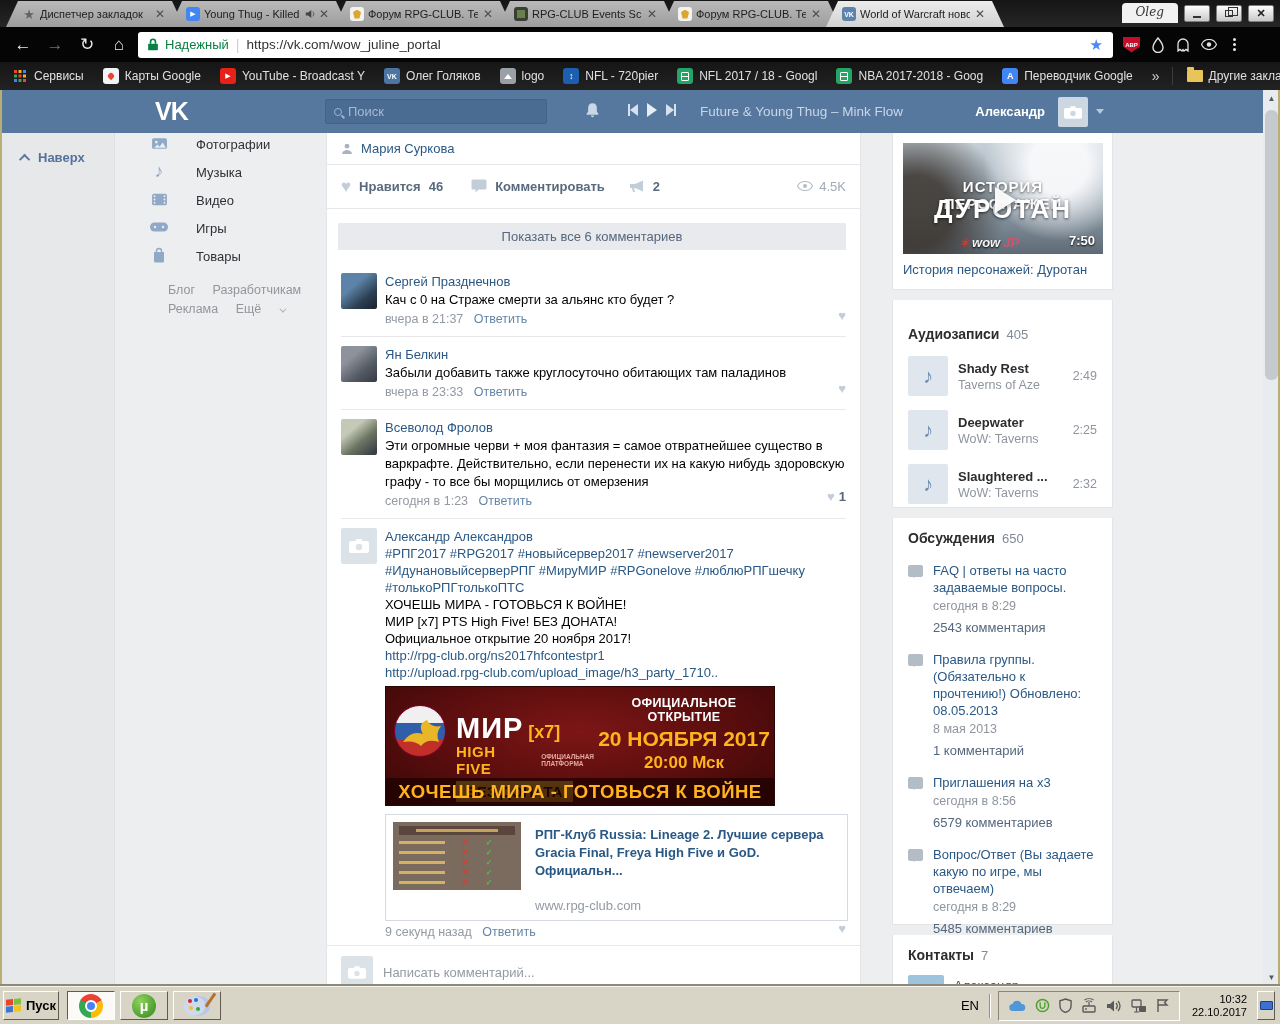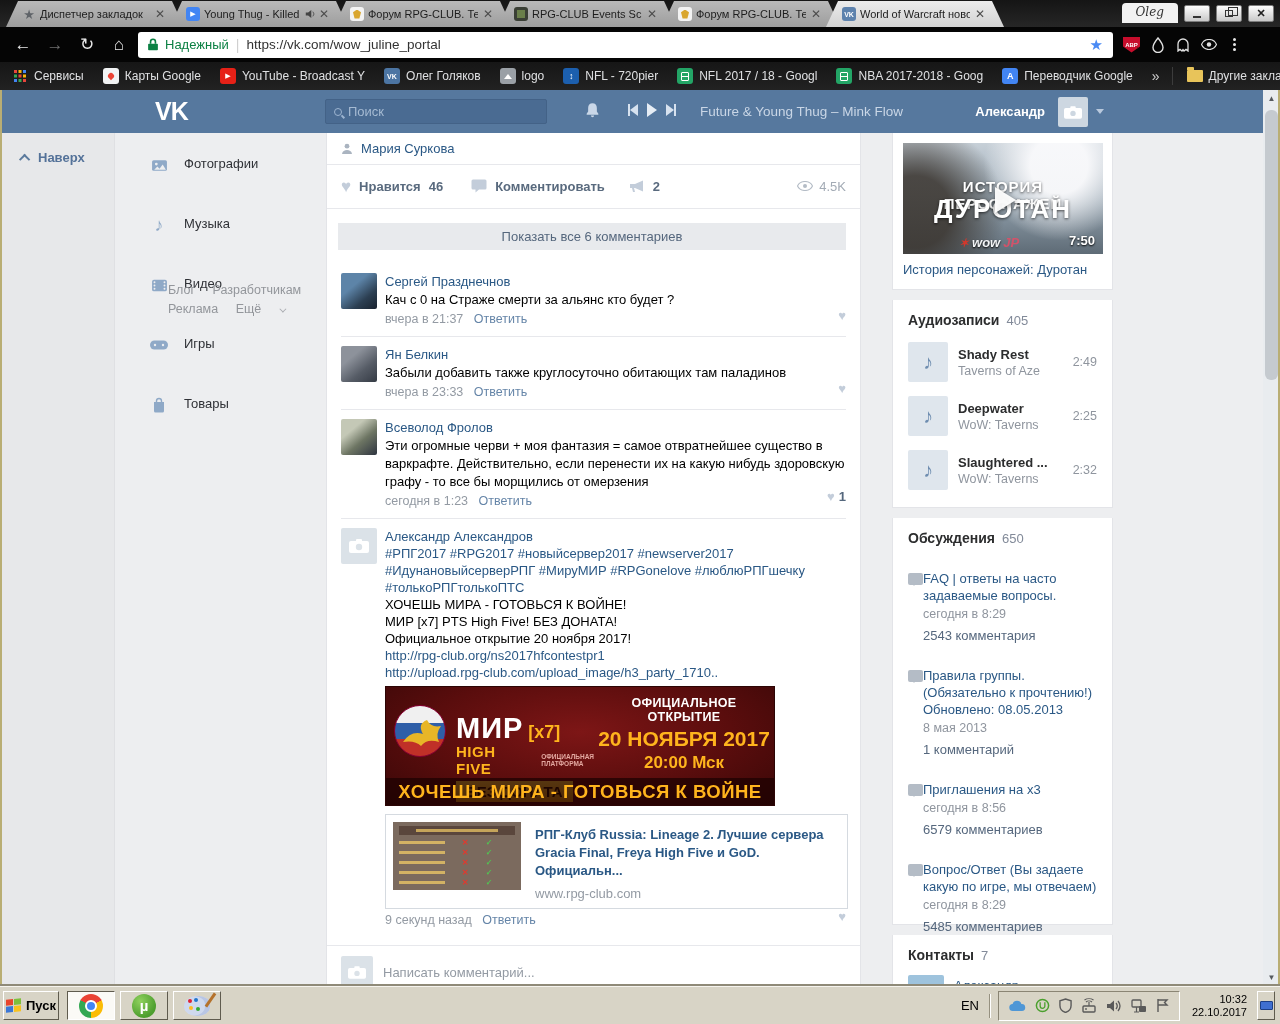--- a/index.html
+++ b/index.html
@@ -100,21 +100,21 @@
   .hdr-caret { position:absolute; left:1096px; top:19px; width:0; height:0; border:4px solid transparent; border-top:5px solid #b9c9dd; }
 
   
   .page { position:absolute; top:133px; left:0; right:17px; height:853px; background:#edeef0; overflow:hidden; }
   .gutter { position:absolute; left:0; top:0; bottom:0; width:115px; background:#e7e8ea; border-right:1px solid #dfe0e3; }
   .back-top { position:absolute; left:22px; top:17px; display:flex; align-items:center; gap:8px;
     color:#547299; font-size:13px; font-weight:bold; }
   .chev-up { width:8px; height:8px; border-top:2px solid #5b7a9d; border-left:2px solid #5b7a9d; transform:rotate(45deg) translateY(2px); }
 
   .leftnav { position:absolute; left:150px; top:-9px; width:175px; }
-  .nav-item { height:28px; display:flex; align-items:flex-start; gap:16px; color:#2f3136; font-size:13px;margin-top:32px; }
+  .nav-item { height:28px; display:flex; align-items:flex-end; gap:28px; color:#2f3136; font-size:13px; }
   .nav-ico { width:18px; height:18px; flex:0 0 18px; display:flex; align-items:center; justify-content:center; color:#8fa9c7; font-size:18px; }
   .nav-footer { position:absolute; left:168px; top:148px; width:185px; color:#93969b; font-size:12.5px; line-height:19px; }
   .nav-footer span { margin-right:14px; }
   .caret-dn { display:inline-block; width:5px; height:5px; border-right:1.5px solid #a9abb0; border-bottom:1.5px solid #a9abb0; transform:rotate(45deg) translateY(-2px); }
 
   
   .main-card { position:absolute; left:326px; top:0; width:535px; height:853px; background:#fff;
     border-left:1px solid #e3e4e8; border-right:1px solid #e3e4e8; }
   .author-row { position:absolute; top:8px; left:14px; display:flex; align-items:center; gap:8px; }
   .author-row span { color:#2a5885; font-size:13px; }
@@ -175,21 +175,21 @@
   .preview { margin:6px 0 4px; border:1px solid #d5dae0; display:flex; gap:14px; padding:7px; width:463px; }
   .prev-thumb { width:128px; height:68px; flex:0 0 128px; background:#7b6a5e; padding:4px 6px; }
   .pt-head { height:9px; background:#5a463c; margin-bottom:3px; display:flex; align-items:center; justify-content:center; }
   .pt-head i { display:block; width:70%; height:3px; background:#c5a45a; }
   .pt-row { display:flex; align-items:center; height:9px; margin-bottom:1px; font-size:8px; line-height:1; }
   .pt-row i { display:block; width:46px; height:3px; background:#d3b264; margin-right:8px; }
   .pt-x { color:#e03a2f; width:24px; text-align:center; font-weight:bold; }
   .pt-v { color:#52c152; width:24px; text-align:center; font-weight:bold; }
   .prev-body { padding-top:4px; }
   .prev-title { color:#2a5885; font-size:13px; font-weight:bold; line-height:18px; }
-  .prev-domain { color:#939aa3; font-size:13px; margin-top:6px; }
+  .prev-domain { color:#939aa3; font-size:13px; margin-top:18px; }
 
   .c-input { position:absolute; top:812px; left:0; right:0; border-top:1px solid #e7e8ec; padding:10px 14px; display:flex; gap:10px; align-items:center; }
   .c-input .ava-cam { width:32px; height:32px; flex:0 0 32px; border-radius:2px; }
   .c-input span { color:#939aa3; font-size:13px; }
 
   
   .right-col { position:absolute; left:892px; top:0; width:221px; display:flex; flex-direction:column; gap:10px; }
   .card { background:#fff; border:1px solid #e3e4e8; border-top:none; }
   .video-card { height:157px; padding:10px; }
   .video-thumb { position:relative; width:200px; height:111px; overflow:hidden;
@@ -207,31 +207,31 @@
   .vt-dur { position:absolute; right:8px; bottom:6px; color:#fff; font-size:13px; font-weight:bold; text-shadow:0 1px 2px #000; }
   .vt-logo { position:absolute; left:56px; bottom:4px; display:flex; align-items:center; gap:3px;
     font-size:13px; font-weight:800; font-style:italic; }
   .vt-logo .lg1 { color:#d2382c; font-size:12px; }
   .vt-logo .lg2 { color:#f2f4f6; text-shadow:0 1px 2px #000; }
   .vt-logo .lg3 { color:#d2536a; }
   .video-caption { margin-top:8px; color:#2a5885; font-size:13px; }
 
   .sec-head { font-size:14px; font-weight:bold; color:#2c2d2e; }
   .sec-count { font-size:13px; color:#828a99; font-weight:normal; margin-left:7px; }
-  .audio-card { height:208px; padding:12px 15px; }
+  .audio-card { height:208px; padding:26px 15px; }
   .audio-row { display:flex; align-items:center; gap:10px; margin-top:14px; }
   .audio-tile { width:40px; height:40px; flex:0 0 40px; background:#dfe6ed; border-radius:2px;
     display:flex; align-items:center; justify-content:center; color:#6e8db0; font-size:20px; }
   .audio-info { flex:1; min-width:0; }
   .audio-title { font-size:13px; font-weight:bold; color:#2c2d2e; white-space:nowrap; overflow:hidden; }
   .audio-artist { font-size:12.5px; color:#8f959e; margin-top:2px; white-space:nowrap; overflow:hidden; }
   .audio-dur { font-size:12.5px; color:#8f959e; }
 
   .disc-card { height:407px; padding:12px 15px; }
-  .disc-item { display:flex; margin-top:24px; }
+  .disc-item { display:flex; gap:10px; margin-top:16px; }
   .disc-ico { width:15px; height:12px; flex:0 0 15px; background:#b4bcc6; border-radius:2px; position:relative; margin-top:3px; }
   .disc-ico::after { content:""; position:absolute; left:3px; bottom:-4px; border:3px solid transparent; border-top:4px solid #b4bcc6; }
   .disc-title { color:#2a5885; font-size:13px; line-height:17px; }
   .disc-date { color:#8f959e; font-size:12.5px; margin-top:3px; }
   .disc-count { color:#55677d; font-size:13px; margin-top:7px; }
 
   .contacts-card { height:90px; padding:12px 15px; }
   .contact-row { display:flex; gap:10px; align-items:center; margin-top:12px; }
   .contact-ava { width:36px; height:36px; flex:0 0 36px; border-radius:2px;
     background:linear-gradient(180deg,#9ec3dd 0 40%, #5b87a8 70%, #2f5874 100%); }

